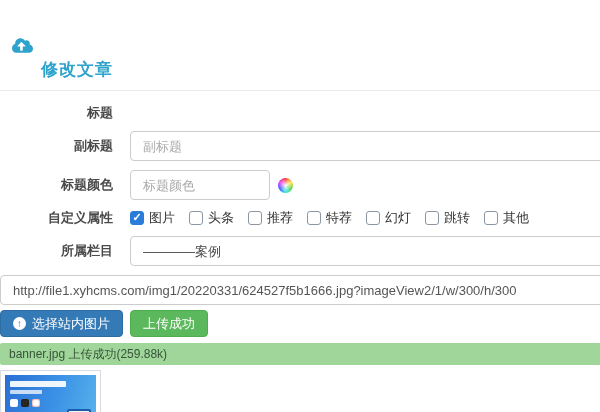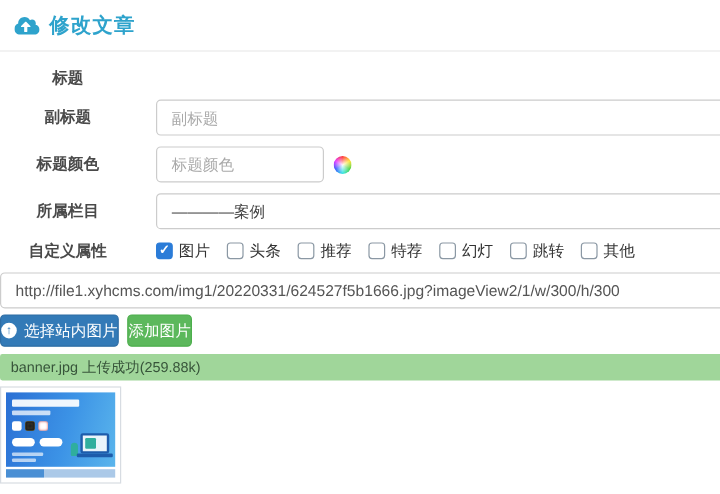--- a/index.html
+++ b/index.html
@@ -2,28 +2,28 @@
 <html><head>
 <meta charset="utf-8">
 <style>
   * { margin:0; padding:0; box-sizing:border-box; }
   html,body { width:600px; height:412px; overflow:hidden; background:#fff;
     font-family:"Liberation Sans","DejaVu Sans",sans-serif; }
 
   
   .header { display:flex; align-items:center; gap:8px; padding:10px 12px 9px 12px;
     border-bottom:1px solid #e9e9e9; }
-  .header h1 { font-size:17px; font-weight:bold; color:#2ea3cc; letter-spacing:1px; }
+  .header h1 { font-size:17px; font-weight:bold; color:#2ea3cc; letter-spacing:1px;margin-top:48px; }
   .cloud-icon svg { display:block; }
 
   
   .form { padding-top:13px; }
   .row { display:flex; align-items:center; margin-bottom:9px; }
   .row.top { align-items:flex-start; }
-  .flabel { flex:none; width:130px; text-align:center; padding-right:17px;
+  .flabel { flex:none; width:130px; text-align:right; padding-right:17px;
     font-size:13px; font-weight:bold; color:#4a4a4a; }
   .row.top .flabel { line-height:30px; }
   .field { flex:1; min-width:0; }
 
   .tinput { height:30px; border:1px solid #ccc; border-radius:4px; padding:0 12px;
     font-size:13px; color:#555; outline:none; background:#fff; }
   .tinput::placeholder { color:#a9a9a9; }
   .wide { width:716px; }
   .colorw { width:140px; }
 
@@ -39,21 +39,21 @@
   .chk input { appearance:none; -webkit-appearance:none; width:14px; height:14px;
     border:1px solid #8b98a4; border-radius:3px; background:#fff; position:relative; }
   .chk input:checked { background:#2b7cd8; border-color:#2b7cd8; }
   .chk input:checked::after { content:"✓"; position:absolute; left:1.5px; top:-1.5px;
     color:#fff; font-size:11px; font-weight:bold; }
 
   select.tinput { padding:0 8px; color:#444; }
 
   
   .btnrow { display:flex; gap:7px; margin-top:5px; }
-  .btn { height:27px; border-radius:4px; color:#fff; font-size:13px; padding:0 0;
+  .btn { height:27px; border-radius:4px; color:#fff; font-size:13px; padding:0 12px;
     display:inline-flex; align-items:center; gap:6px; cursor:pointer; }
   .btn-primary { background:#337ab7; border:1px solid #2e6da4; }
   .btn-success { background:#5cb85c; border:1px solid #4cae4c; }
   .circ { width:13px; height:13px; border-radius:50%; background:#fff; position:relative; flex:none; }
   .circ::after { content:"↑"; position:absolute; left:0; top:0; width:13px; height:13px;
     line-height:13px; text-align:center; color:#337ab7; font-size:10px; font-weight:bold; }
 
   
   .alert { margin-top:6px; width:716px; height:22px; line-height:22px; padding:0 9px;
     border-radius:2px; background:#a0d69a; color:#37543a; font-size:12px; }
@@ -112,72 +112,72 @@
 
   <div class="row">
     <div class="flabel">标题颜色</div>
     <div class="field color-field">
       <input class="tinput colorw" type="text" placeholder="标题颜色" style="">
       <span class="wheel"></span>
     </div>
   </div>
 
   <div class="row">
+    <div class="flabel">自定义属性</div>
+    <div class="field checks">
+      <label class="chk">
+        <input type="checkbox" checked="" style="">
+        <span>图片</span>
+      </label>
+      <label class="chk">
+        <input type="checkbox" style="">
+        <span>头条</span>
+      </label>
+      <label class="chk">
+        <input type="checkbox" style="">
+        <span>推荐</span>
+      </label>
+      <label class="chk">
+        <input type="checkbox" style="">
+        <span>特荐</span>
+      </label>
+      <label class="chk">
+        <input type="checkbox" style="">
+        <span>幻灯</span>
+      </label>
+      <label class="chk">
+        <input type="checkbox" style="">
+        <span>跳转</span>
+      </label>
+      <label class="chk">
+        <input type="checkbox" style="">
+        <span>其他</span>
+      </label>
+    </div>
+  </div>
+
+  <div class="row">
     <div class="flabel">所属栏目</div>
     <div class="field">
       <select class="tinput wide">
         <option>————案例</option>
       </select>
     </div>
   </div>
 
-  <div class="row">
-    <div class="flabel">自定义属性</div>
-    <div class="field checks">
-      <label class="chk">
-        <input type="checkbox" checked="" style="">
-        <span>图片</span>
-      </label>
-      <label class="chk">
-        <input type="checkbox" style="">
-        <span>头条</span>
-      </label>
-      <label class="chk">
-        <input type="checkbox" style="">
-        <span>推荐</span>
-      </label>
-      <label class="chk">
-        <input type="checkbox" style="">
-        <span>特荐</span>
-      </label>
-      <label class="chk">
-        <input type="checkbox" style="">
-        <span>幻灯</span>
-      </label>
-      <label class="chk">
-        <input type="checkbox" style="">
-        <span>跳转</span>
-      </label>
-      <label class="chk">
-        <input type="checkbox" style="">
-        <span>其他</span>
-      </label>
-    </div>
-  </div>
-
   <div class="row top">
     <div class="field">
       <input class="tinput wide" type="text" value="http://file1.xyhcms.com/img1/20220331/624527f5b1666.jpg?imageView2/1/w/300/h/300" style="">
 
       <div class="btnrow">
         <button class="btn btn-primary">
           <span class="circ"></span>
           <span>选择站内图片</span>
         </button>
-        <button class="btn btn-success">添加图片</button>
+        <button class="btn btn-success">上传成功</button>
       </div>
 
       <div class="alert">banner.jpg 上传成功(259.88k)</div>
 
       <div class="preview">
         <div class="banner">
           <span class="bar b1"></span>
           <span class="bar b2"></span>
           <span class="appicons">
             <i class="ai1"></i>

